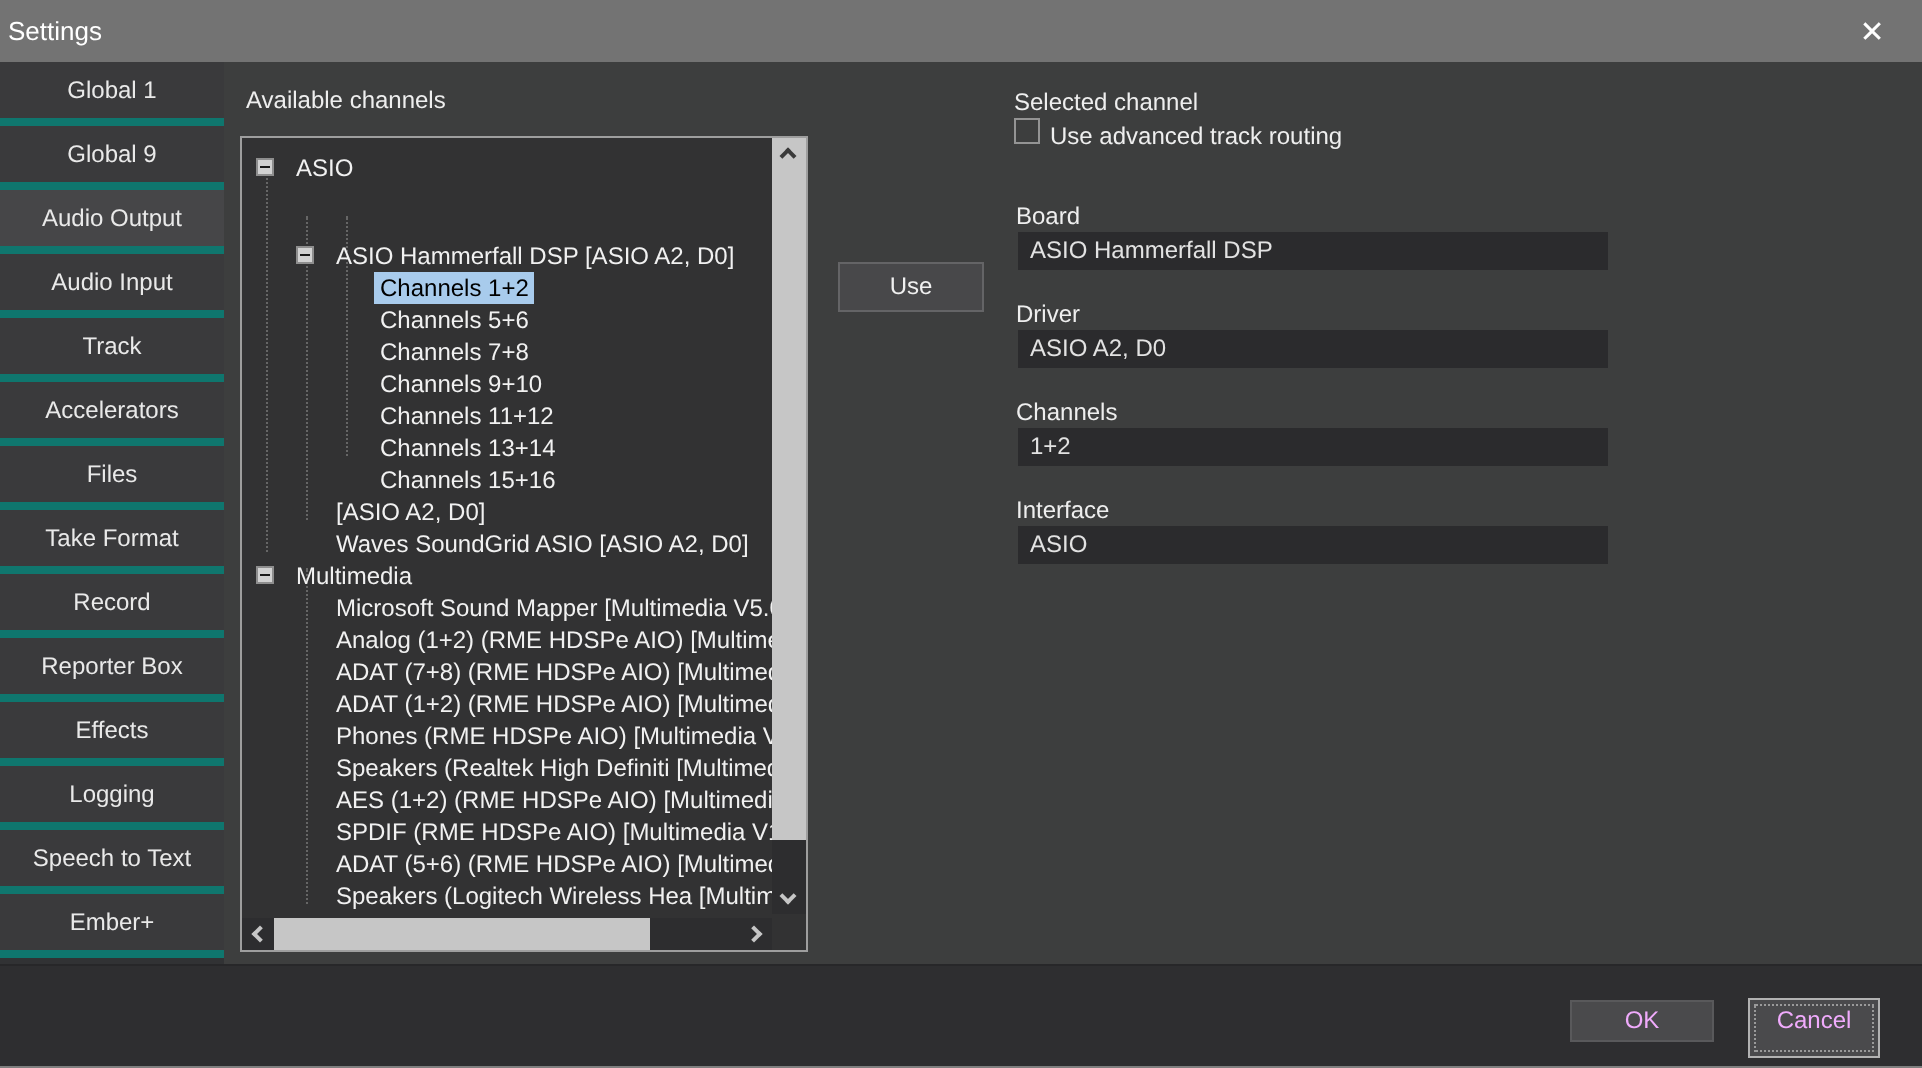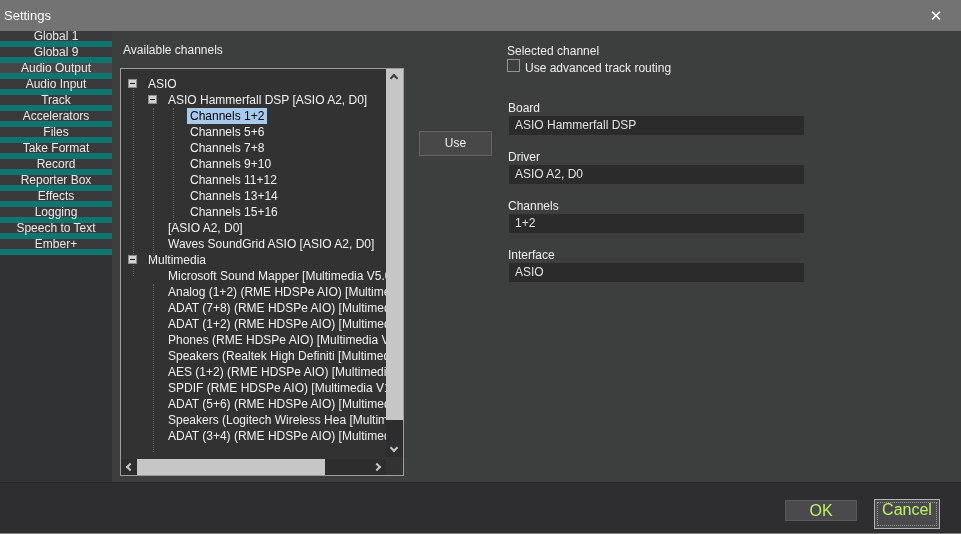--- a/index.html
+++ b/index.html
@@ -9,28 +9,28 @@
 
   
   .titlebar { position:absolute; left:0; top:0; width:961px; height:31px; background:#737373;
               display:flex; align-items:center; }
   .titlebar .title { color:#ffffff; font-size:13px; padding-left:4px; }
   .close-btn { position:absolute; right:8px; top:0; width:34px; height:31px; display:flex;
                align-items:center; justify-content:center; color:#ffffff; font-size:15px; cursor:default; }
 
   
   .sidebar { position:absolute; left:0; top:31px; width:112px; height:451px; background:#313234; }
-  .side-item { height:16px; background:#3a3a3c; border-bottom:6px solid #0f766e; color:#e9e9e9;
+  .side-item { height:32px; background:#3a3a3c; border-bottom:4px solid #0f766e; color:#e9e9e9;
                font-size:12px; display:flex; align-items:center; justify-content:center; cursor:default; }
   .side-item.selected { background:#464648; }
 
   
   .footer { position:absolute; left:0; top:482px; width:961px; height:52px; background:#2e2e30;
             border-top:1px solid #272729; }
-  .btn { position:absolute; color:#bef264; font-size:16px; text-align:center; cursor:default; }
+  .btn { position:absolute; color:#f0abfc; font-size:12px; text-align:center; cursor:default; }
   .ok-btn { left:785px; top:17px; width:72px; height:21px; line-height:19px; background:#4a4a4c;
             border:1px solid #59595b; }
   .cancel-btn { left:874px; top:16px; width:66px; height:30px; line-height:20px; background:#4a4a4c;
                 border:1px solid #b2b2b2; outline:1px dotted #9a9a9a; outline-offset:-4px; }
 
   
   .lbl { position:absolute; color:#eeeeee; font-size:12px; white-space:nowrap; }
 
   
   .listbox { position:absolute; left:120px; top:68px; width:284px; height:408px;
@@ -104,21 +104,21 @@
 
   <div class="lbl" style="left:123px; top:43px;">Available channels</div>
 
   <div class="listbox">
     <div class="tree-viewport" id="tree">
       <div class="guide" style="left:12px; top:16px; height:191px;"></div>
       <div class="guide" style="left:32px; top:39px; height:152px;"></div>
       <div class="guide" style="left:32px; top:215px; height:168px;"></div>
       <div class="guide" style="left:52px; top:39px; height:120px;"></div>
     <div class="trow" style="padding-left: 27px;"><span class="expand-box" style="left: 7px;"></span><span class="tlabel">ASIO</span></div>
-        <div class="trow" style="padding-left: 47px;"><span class="expand-box" style="left: 27px;"></span><span class="tlabel">ASIO Hammerfall DSP [ASIO A2, D0]</span></div>
+        <div class="trow" style="padding-left: 47px; margin-top: 28px;"><span class="expand-box" style="left: 27px;"></span><span class="tlabel">ASIO Hammerfall DSP [ASIO A2, D0]</span></div>
         <div class="trow" style="padding-left: 69px;"><span class="tlabel selected">Channels 1+2</span></div>
         <div class="trow" style="padding-left: 69px;"><span class="tlabel">Channels 5+6</span></div>
         <div class="trow" style="padding-left: 69px;"><span class="tlabel">Channels 7+8</span></div>
         <div class="trow" style="padding-left: 69px;"><span class="tlabel">Channels 9+10</span></div>
         <div class="trow" style="padding-left: 69px;"><span class="tlabel">Channels 11+12</span></div>
         <div class="trow" style="padding-left: 69px;"><span class="tlabel">Channels 13+14</span></div>
         <div class="trow" style="padding-left: 69px;"><span class="tlabel">Channels 15+16</span></div>
         <div class="trow" style="padding-left: 47px;"><span class="tlabel">[ASIO A2, D0]</span></div>
         <div class="trow" style="padding-left: 47px;"><span class="tlabel">Waves SoundGrid ASIO [ASIO A2, D0]</span></div>
         <div class="trow" style="padding-left: 27px;"><span class="expand-box" style="left: 7px;"></span><span class="tlabel">Multimedia</span></div>

